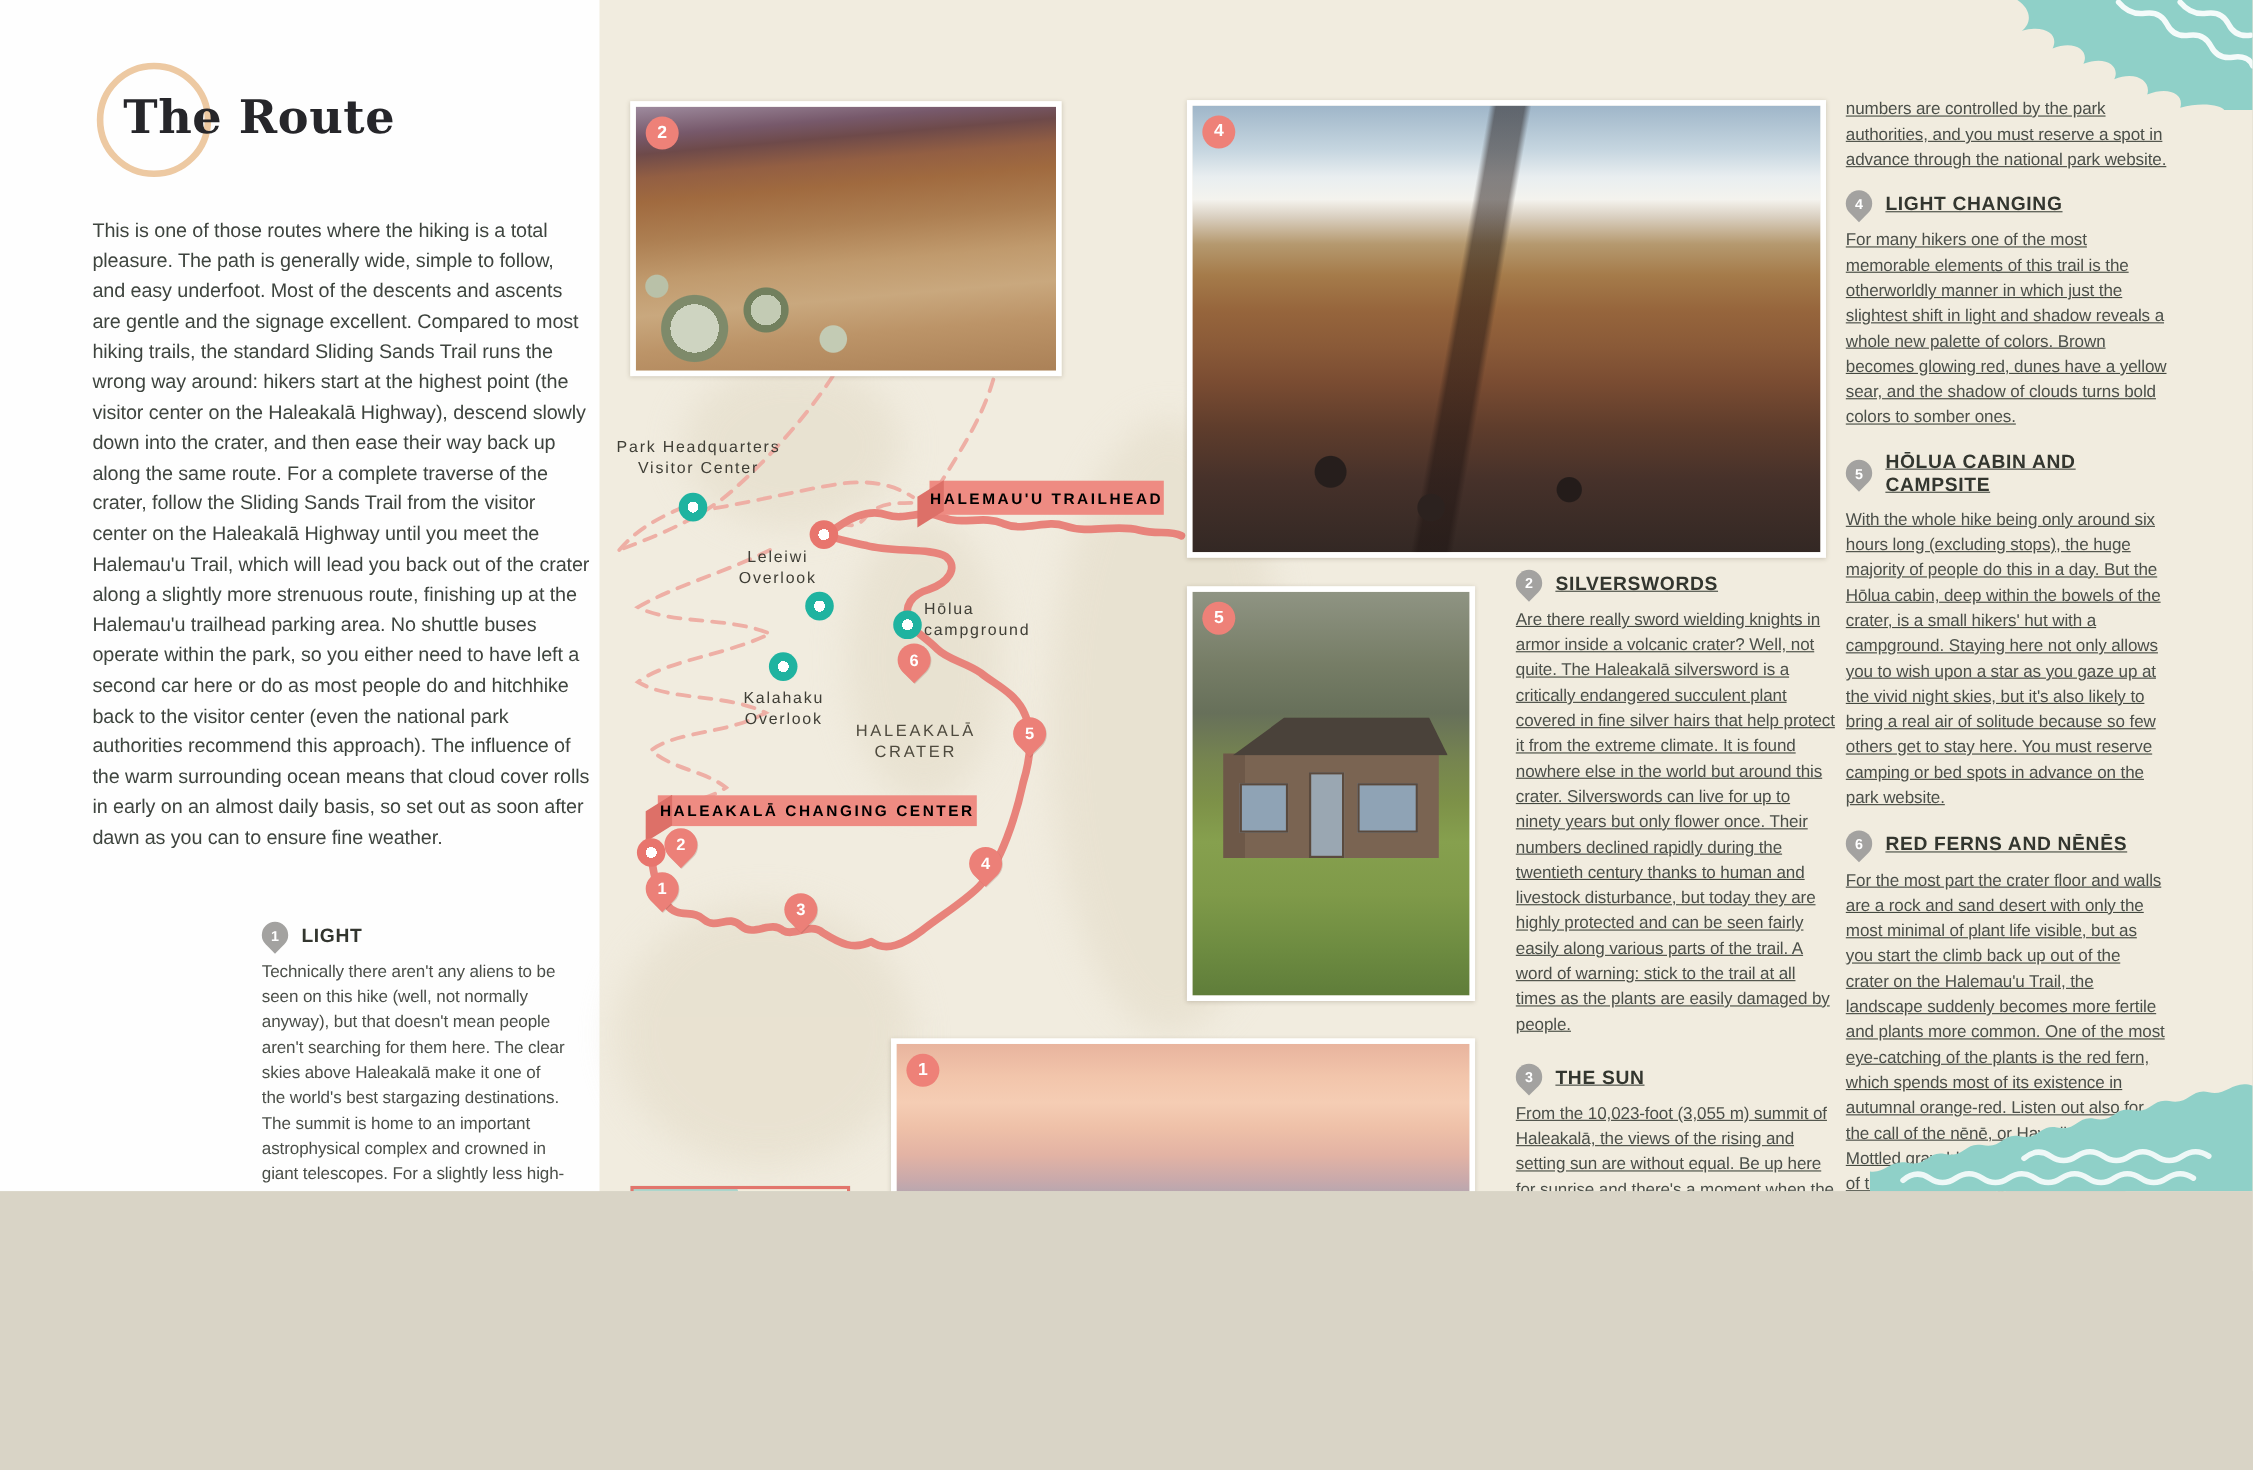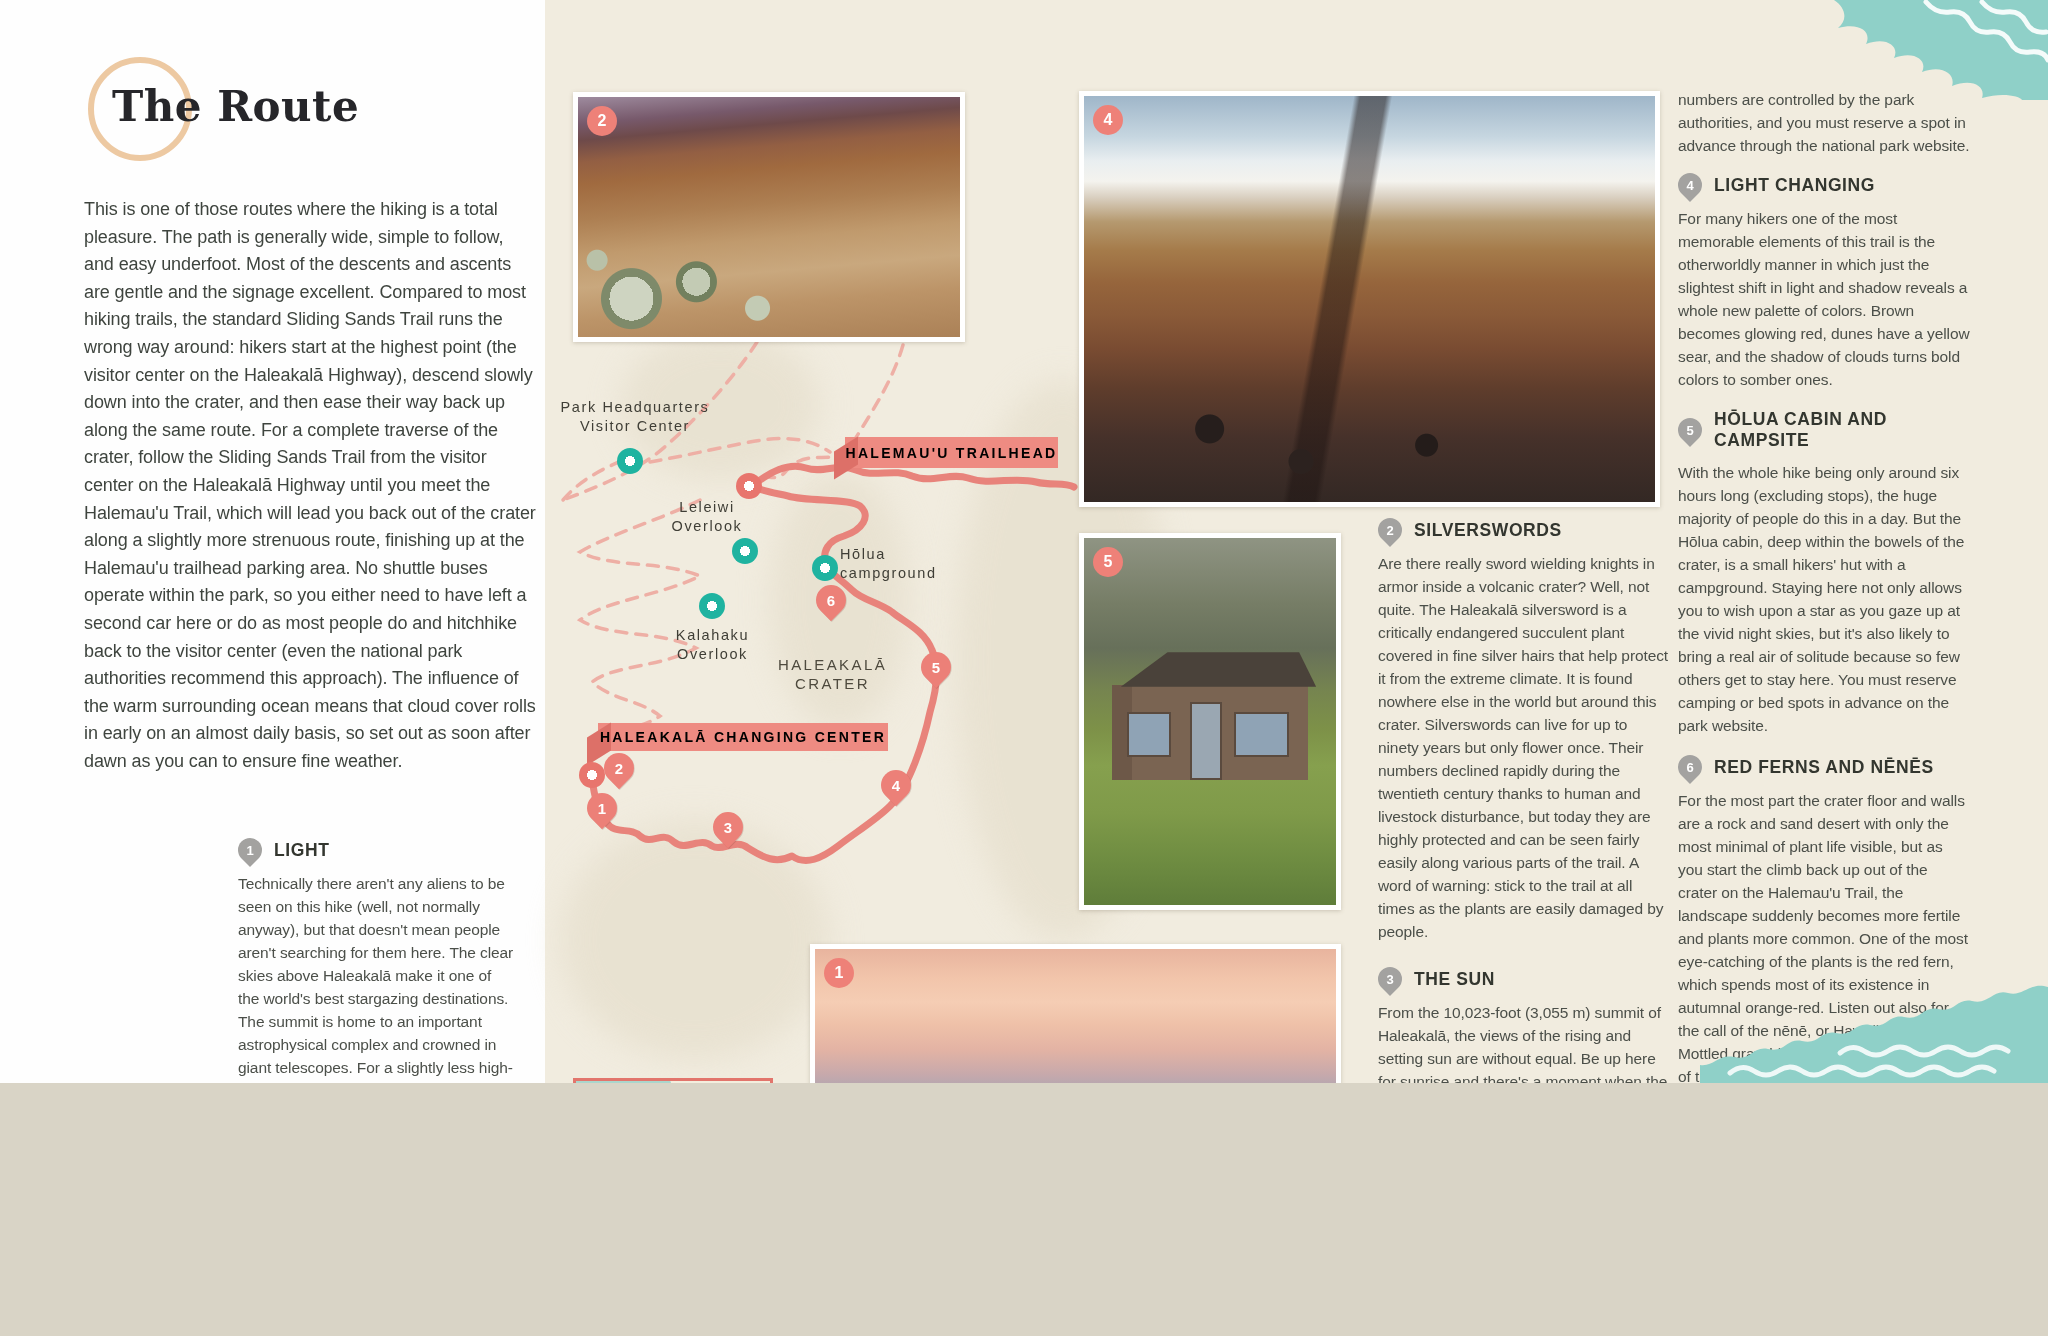--- a/index.html
+++ b/index.html
@@ -63,21 +63,21 @@
 
   
   .inset{position:absolute;left:573px;top:1078px;z-index:4;}
   .scalebar{position:absolute;z-index:4;border-top:2.5px solid #d8736b;}
   .scalebar::before,.scalebar::after{content:'';position:absolute;top:-7px;height:12px;border-left:2.5px solid #d8736b;}
   .scalebar::before{left:0;}
   .scalebar::after{right:0;}
   .scale-label{position:absolute;z-index:4;font-size:14.5px;letter-spacing:1.2px;color:#4c1d95;}
 
   
-  .col{position:absolute;z-index:4;width:292px;}
+  .col{position:absolute;z-index:4;width:292px;text-decoration:underline;}
   .col .note-body{margin-bottom:4px;}
   .sec{margin-bottom:18px;}
 
   
   .footer{position:absolute;left:84px;top:1270px;z-index:3;display:flex;align-items:flex-end;}
   .pageno{font-weight:bold;font-size:18px;color:#a9433c;}
   .footlbl{font-family:Liberation Sans, sans-serif;font-size:12px;color:#35352f;letter-spacing:.4px;}
 
   .wave{position:absolute;z-index:7;}
 </style>

